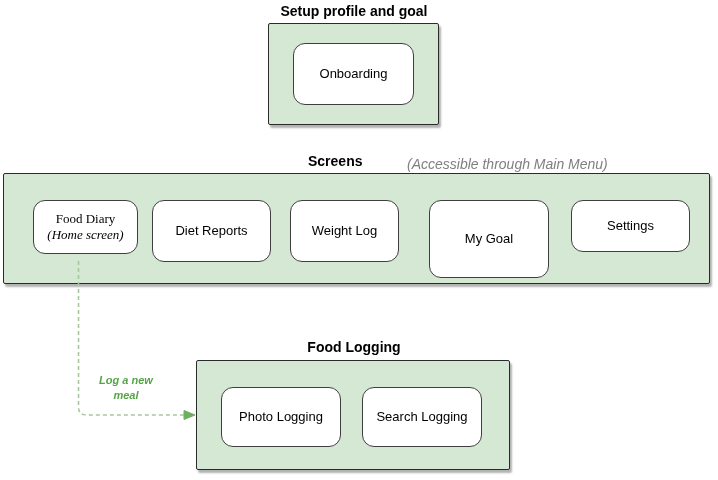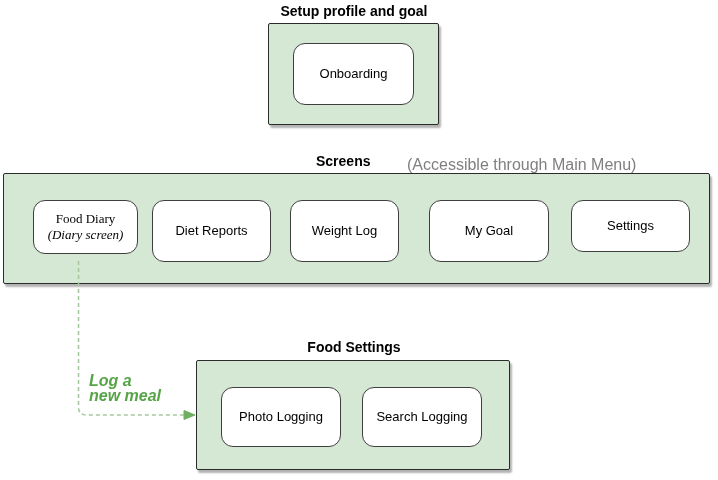--- a/index.html
+++ b/index.html
@@ -15,24 +15,25 @@
     position: absolute;
     font-size: 14px;
     font-weight: bold;
     color: #000000;
     text-align: center;
     line-height: 17px;
     white-space: nowrap;
   }
   .group-subtitle {
     position: absolute;
-    font-size: 16px;
+    font-size: 14px;
     font-weight: normal;
     color: #7f7f7f;
     white-space: nowrap;
+    font-style: italic;
   }
   .group-container {
     position: absolute;
     background: #d5e8d4;
     border: 1px solid #2b2b2b;
     border-radius: 2px;
     box-shadow: 2px 3px 2px rgba(0,0,0,0.30);
     box-sizing: border-box;
   }
   .screen-box {
@@ -55,60 +56,61 @@
     position: absolute;
     left: 0; top: 0;
     width: 718px; height: 480px;
     pointer-events: none;
   }
   .arrow-label {
     position: absolute;
     left: 89px;
     top: 373px;
     width: 74px;
-    font-size: 16px;
+    text-align: center;
+    font-size: 11px;
     font-style: italic;
     font-weight: bold;
     color: #56a446;
     line-height: 15px;
   }
 </style>
 </head>
 <body>
 
 <div class="canvas">
 
   <div class="group-title" style="left:268px; top:3px; width:172px;">Setup profile and goal</div>
   <div class="group-container" style="left:268px; top:23px; width:171px; height:102px;"></div>
   <div class="screen-box" style="left:293px; top:43px; width:121px; height:62px;">
     <span>Onboarding</span>
   </div>
 
-  <div class="group-title" style="left:316px; top:153px;text-align:center;">Screens</div>
+  <div class="group-title" style="left:308px; top:153px;text-align:center;">Screens</div>
   <div class="group-subtitle" style="left:407px; top:156px;">(Accessible through Main Menu)</div>
   <div class="group-container" style="left:3px; top:173px; width:707px; height:111px;"></div>
 
   <div class="screen-box" style="left:33px; top:200px; width:105px; height:54px;font-family:Liberation Serif, serif;">
     <span>Food Diary</span>
-    <span class="screen-sublabel">(Diary screen)</span>
+    <span class="screen-sublabel">(Home screen)</span>
   </div>
   <div class="screen-box" style="left:152px; top:200px; width:119px; height:62px;">
     <span>Diet Reports</span>
   </div>
   <div class="screen-box" style="left:290px; top:200px; width:109px; height:62px;">
     <span>Weight Log</span>
   </div>
-  <div class="screen-box" style="left:429px; top:200px; width:120px; height:62px;">
+  <div class="screen-box" style="left:429px; top:200px; width:120px; height:78px;">
     <span>My Goal</span>
   </div>
   <div class="screen-box" style="left:571px; top:200px; width:119px; height:52px;">
     <span>Settings</span>
   </div>
 
-  <div class="group-title" style="left:196px; top:339px; width:316px;">Food Settings</div>
+  <div class="group-title" style="left:196px; top:339px; width:316px;">Food Logging</div>
   <div class="group-container" style="left:196px; top:360px; width:314px; height:110px;"></div>
   <div class="screen-box" style="left:362px; top:387px; width:120px; height:60px;">
     <span>Search Logging</span>
   </div>
   <div class="screen-box" style="left:221px; top:387px; width:120px; height:60px;">
     <span>Photo Logging</span>
   </div>
 
   <svg class="arrow-svg" viewBox="0 0 718 480" xmlns="http://www.w3.org/2000/svg">
     <path d="M 78.5 261 L 78.5 407 Q 78.5 415 86.5 415 L 184 415" fill="none" stroke="#a6c89e" stroke-width="1.6" stroke-dasharray="4,3"></path>

